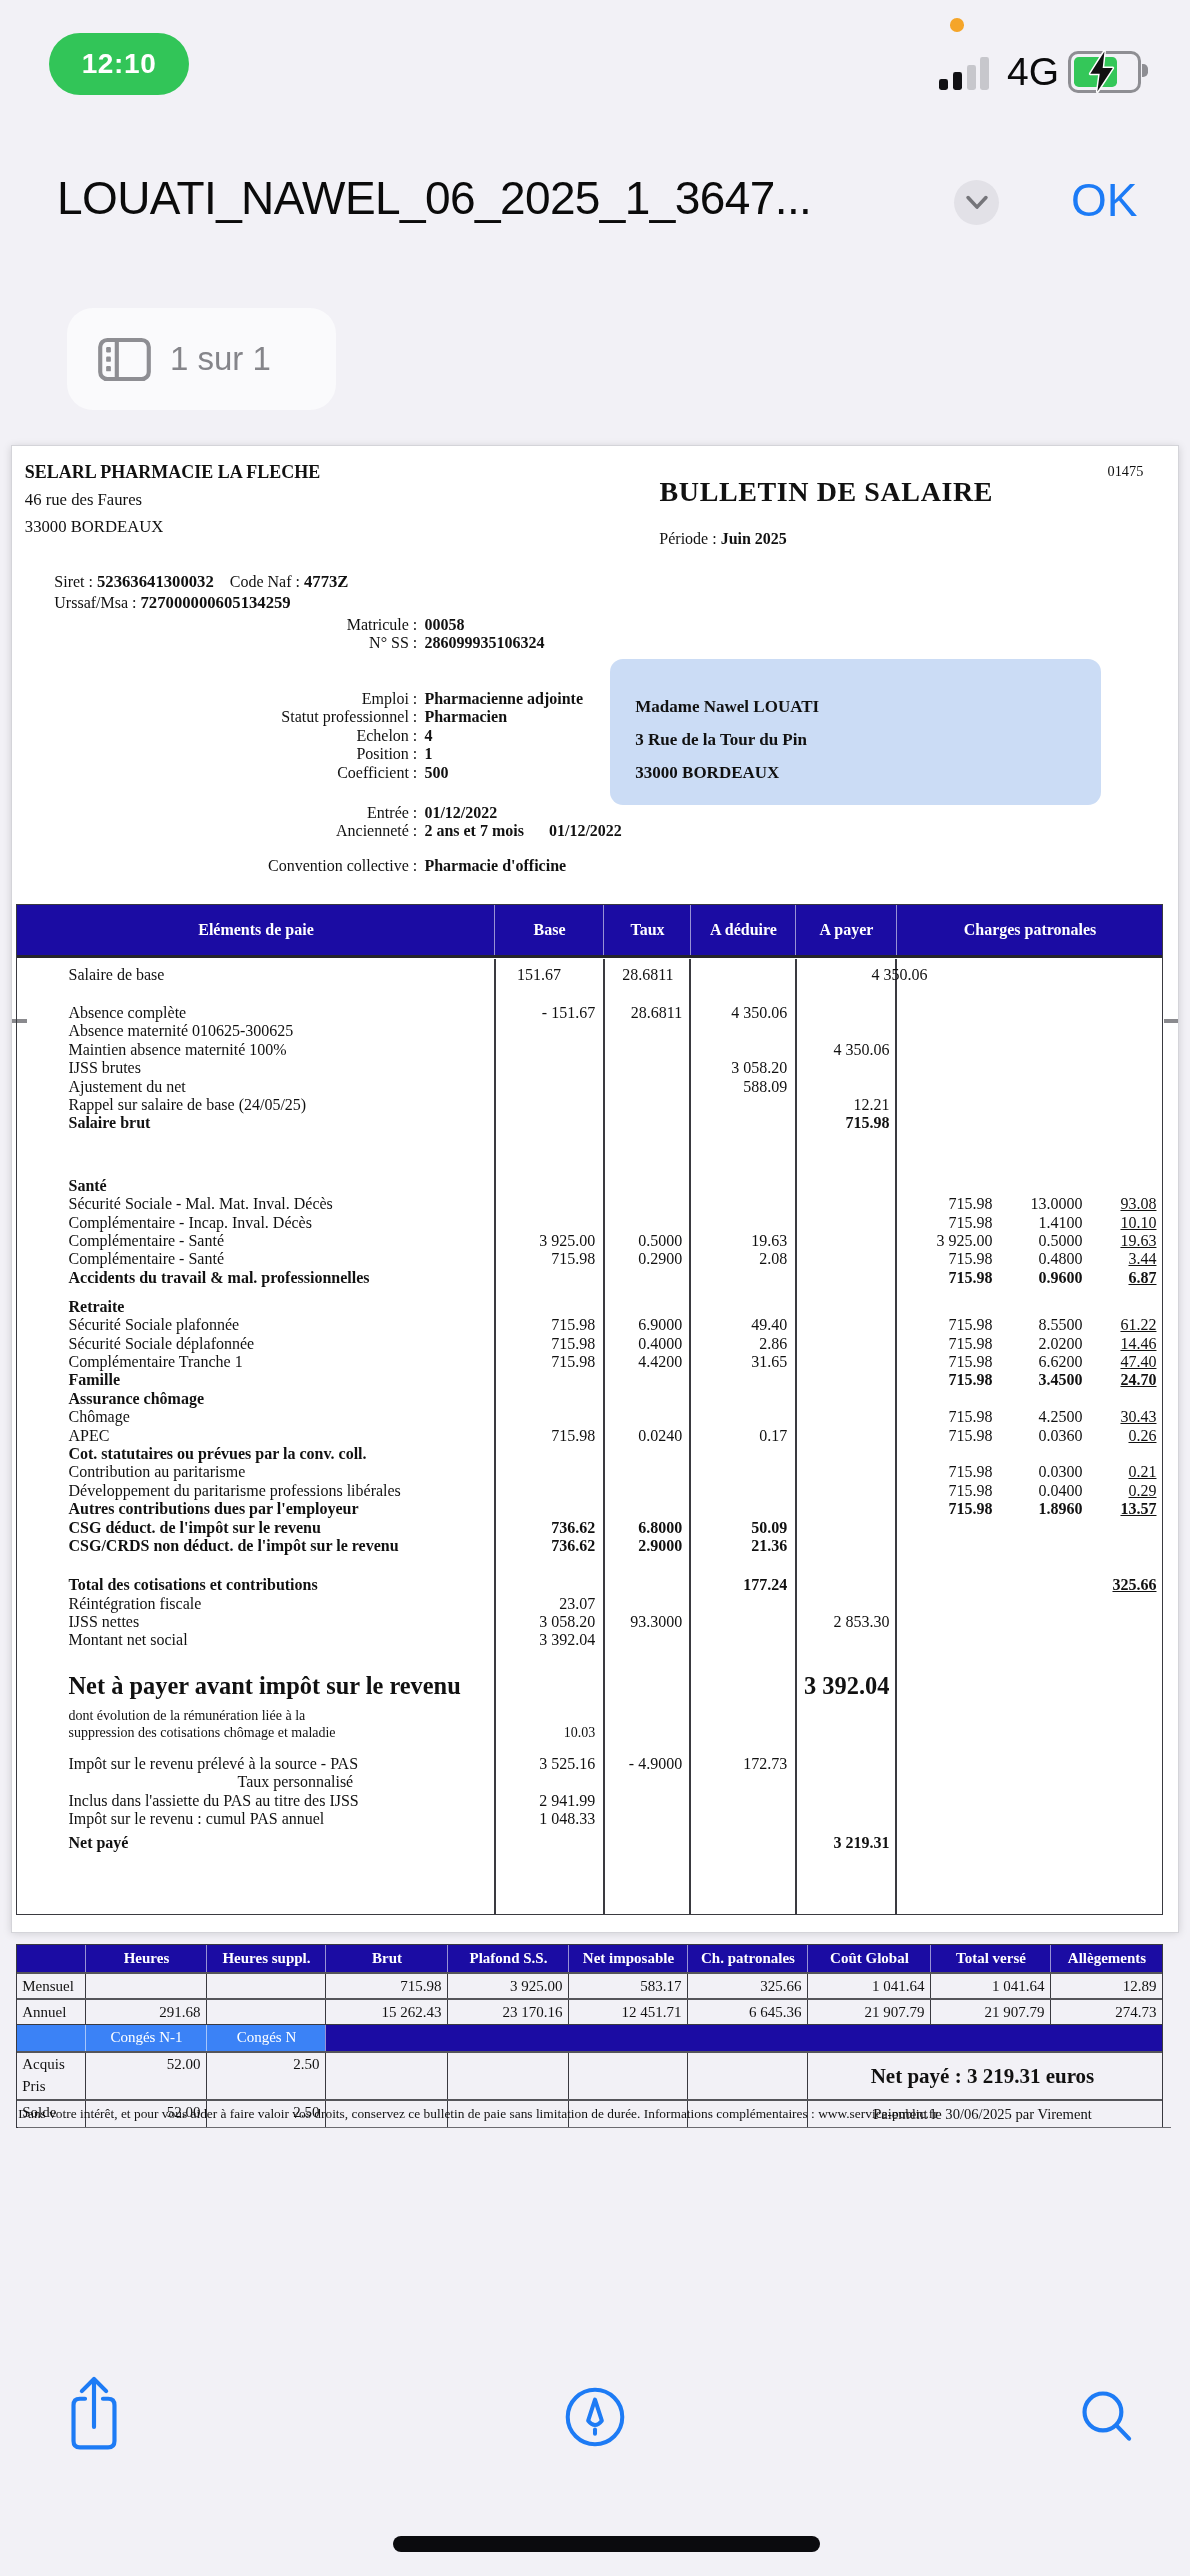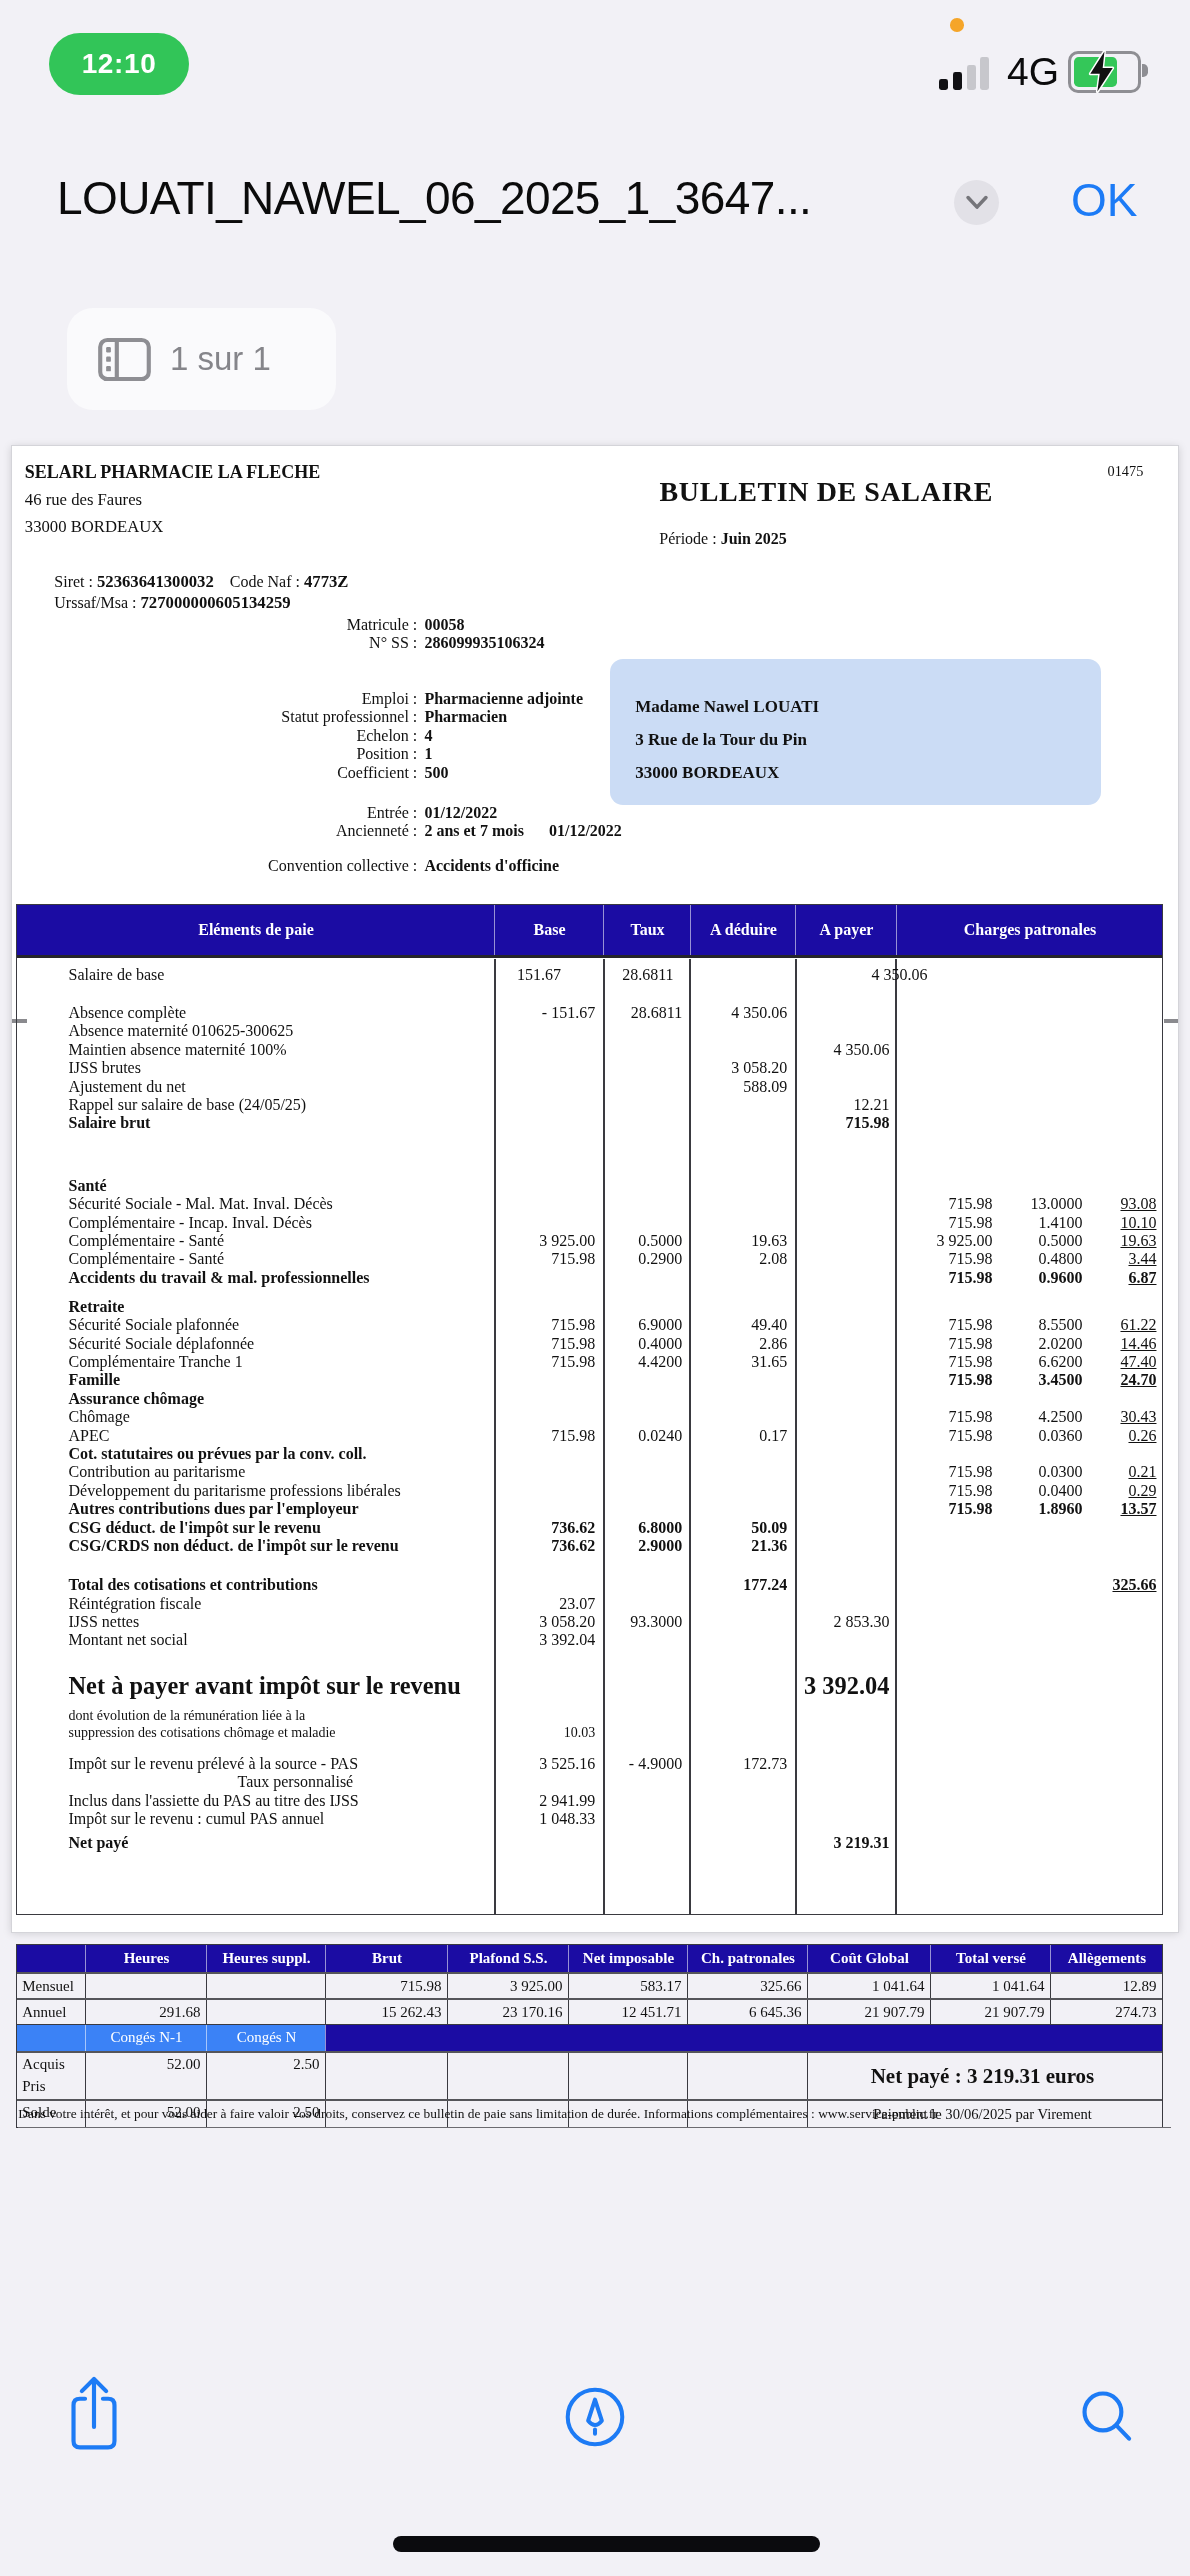--- a/index.html
+++ b/index.html
@@ -210,21 +210,21 @@
         </div>
         <div class="kv-row">
           <div class="kv-label">Ancienneté :</div>
           <div class="kv-value">2 ans et 7 mois</div>
           <div class="kv-value2">01/12/2022</div>
         </div>
       </div>
     <div class="abs kv-group" id="kv-convention">
       <div class="kv-row">
         <div class="kv-label">Convention collective :</div>
-        <div class="kv-value">Accidents d'officine</div>
+        <div class="kv-value">Pharmacie d'officine</div>
       </div>
     </div>
 
     <div class="abs addr-card">
       <div>Madame Nawel LOUATI</div>
       <div>3 Rue de la Tour du Pin</div>
       <div>33000 BORDEAUX</div>
     </div>
 
     <div class="abs fold l"></div>

